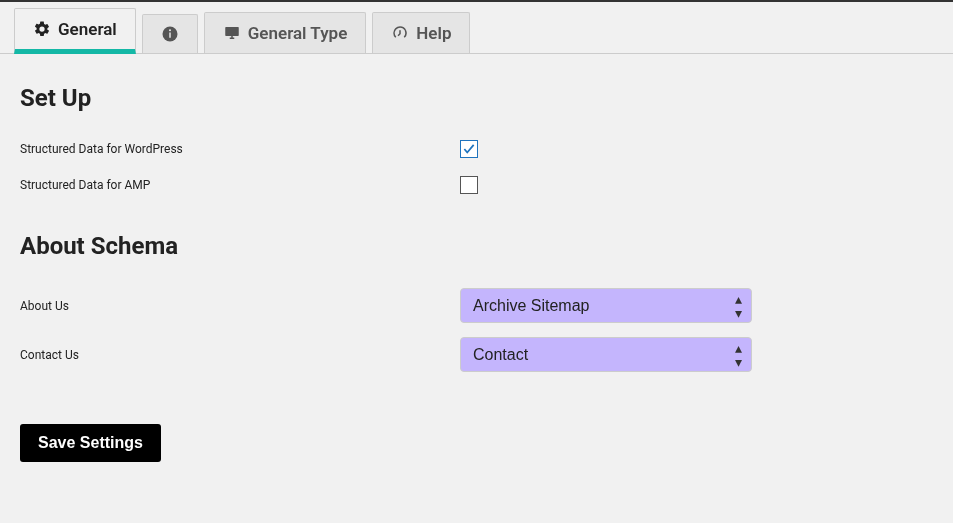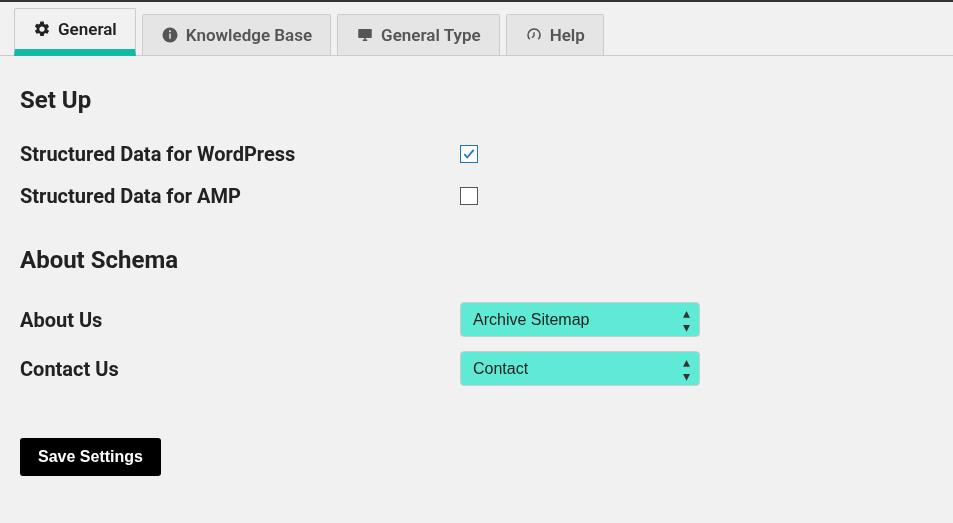--- a/index.html
+++ b/index.html
@@ -39,21 +39,21 @@
       font-size: 17px;
       font-weight: 600;
       color: #555;
       margin-top: 6px;
       border-radius: 2px 2px 0 0;
     }
     .tab.active {
       background: #f1f1f1;
       color: #222;
       margin-bottom: -1px;
-      border-bottom: 7px solid #14b8a6;
+      border-bottom: 5px solid #14b8a6;
     }
     .tab-icon {
       width: 18px;
       height: 18px;
       display: inline-flex;
       align-items: center;
       justify-content: center;
       flex-shrink: 0;
     }
     .content {
@@ -65,22 +65,22 @@
       color: #222;
       margin-bottom: 28px;
     }
     .form-row {
       display: flex;
       align-items: center;
       margin-bottom: 18px;
     }
     .form-label {
       width: 440px;
-      font-size: 20px;
-      font-weight: 700;
+      font-size: 12px;
+      font-weight: 400;
       color: #222;
     }
     .checkbox {
       width: 18px;
       height: 18px;
       border: 1.5px solid #555;
       background: #fff;
       display: inline-flex;
       align-items: center;
       justify-content: center;
@@ -99,26 +99,26 @@
     }
     .section-gap {
       height: 20px;
     }
     .select-wrapper {
       position: relative;
       display: inline-block;
     }
     .select {
       appearance: none;
-      width: 240px;
+      width: 292px;
       padding: 8px 32px 8px 12px;
       font-size: 16px;
       border: 1px solid #ccc;
       border-radius: 4px;
-      background: #5eead4;
+      background: #c4b5fd;
       color: #222;
       cursor: pointer;
     }
     .select-arrow {
       position: absolute;
       right: 10px;
       top: 50%;
       transform: translateY(-50%);
       pointer-events: none;
       font-size: 14px;
@@ -157,21 +157,20 @@
       <span>General</span>
     </div>
     <div class="tab">
       <span class="tab-icon">
         <svg viewBox="0 0 24 24" fill="#555">
             <circle cx="12" cy="12" r="10"></circle>
             <rect x="11" y="10" width="2" height="7" fill="#e5e5e5"></rect>
             <circle cx="12" cy="7" r="1.4" fill="#e5e5e5"></circle>
           </svg>
       </span>
-      <span>Knowledge Base</span>
     </div>
     <div class="tab">
       <span class="tab-icon">
         <svg viewBox="0 0 24 24" fill="#555">
             <rect x="3" y="4" width="18" height="12" rx="1"></rect>
             <rect x="9" y="18" width="6" height="2"></rect>
             <rect x="11" y="16" width="2" height="3"></rect>
           </svg>
       </span>
       <span>General Type</span>

